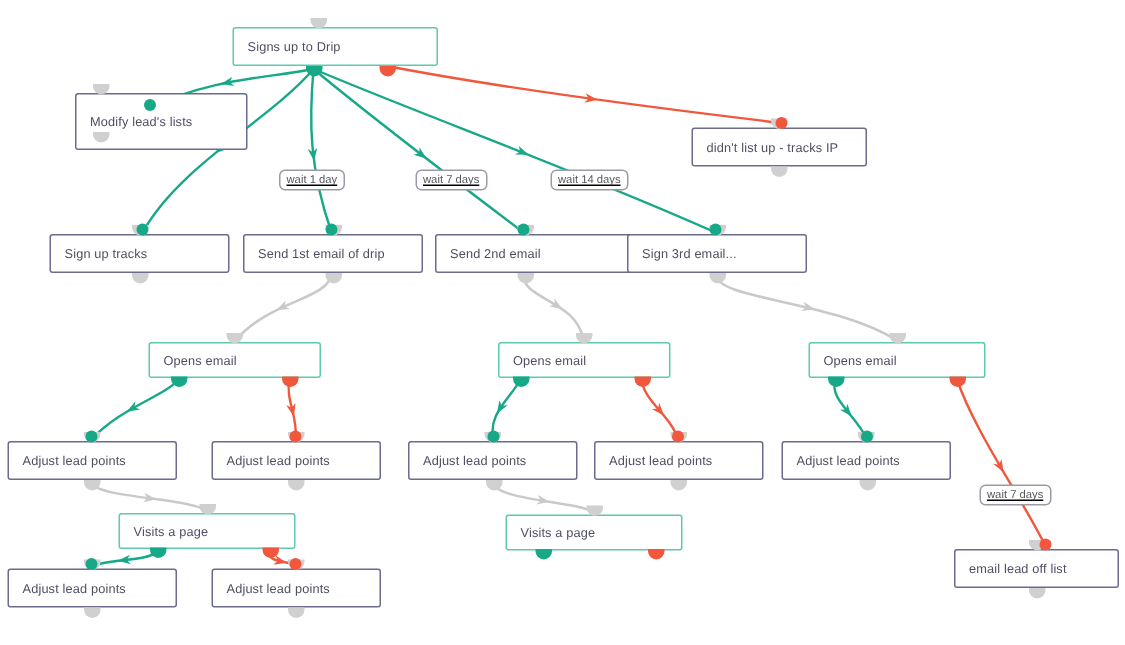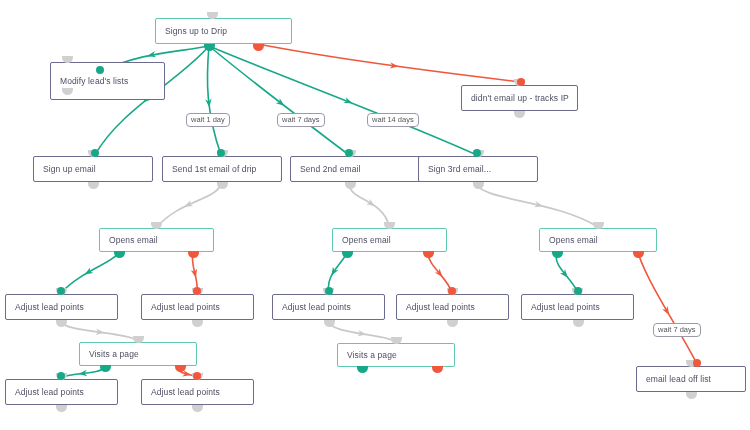--- a/index.html
+++ b/index.html
@@ -49,20 +49,21 @@
     box-sizing: border-box;
     background: #ffffff;
     border: 1px solid #9a9aa8;
     border-radius: 4px;
     display: flex;
     align-items: center;
     justify-content: center;
     z-index: 6;
     height: 14px;
     padding: 0 4px;
+    text-decoration: underline;
   }
   .wait .label {
     font-size: 7.5px;
     color: #55555f;
     white-space: nowrap;
     line-height: 1;
   }
   
   .port {
     position: absolute;
@@ -156,24 +157,24 @@
   </svg>
 
   <div id="node-layer">
       <div class="node trigger" style="left: 155px; top: 18px; width: 137px; height: 26px;">
         <span class="label">Signs up to Drip</span>
       </div>
       <div class="node" style="left: 10px; top: 62px; width: 115px; height: 38px; margin-left: 40px;">
         <span class="label">Modify lead's lists</span>
       </div>
       <div class="node" style="left: 461px; top: 85px; width: 117px; height: 26px;">
-        <span class="label">didn't email up - tracks IP</span>
+        <span class="label">didn't list up - tracks IP</span>
       </div>
       <div class="node" style="left: 33px; top: 156px; width: 120px; height: 26px;">
-        <span class="label">Sign up email</span>
+        <span class="label">Sign up tracks</span>
       </div>
       <div class="node" style="left: 162px; top: 156px; width: 120px; height: 26px;">
         <span class="label">Send 1st email of drip</span>
       </div>
       <div class="node" style="left: 290px; top: 156px; width: 144px; height: 26px;">
         <span class="label">Send 2nd email</span>
       </div>
       <div class="node" style="left: 418px; top: 156px; width: 120px; height: 26px;">
         <span class="label">Sign 3rd email...</span>
       </div>

